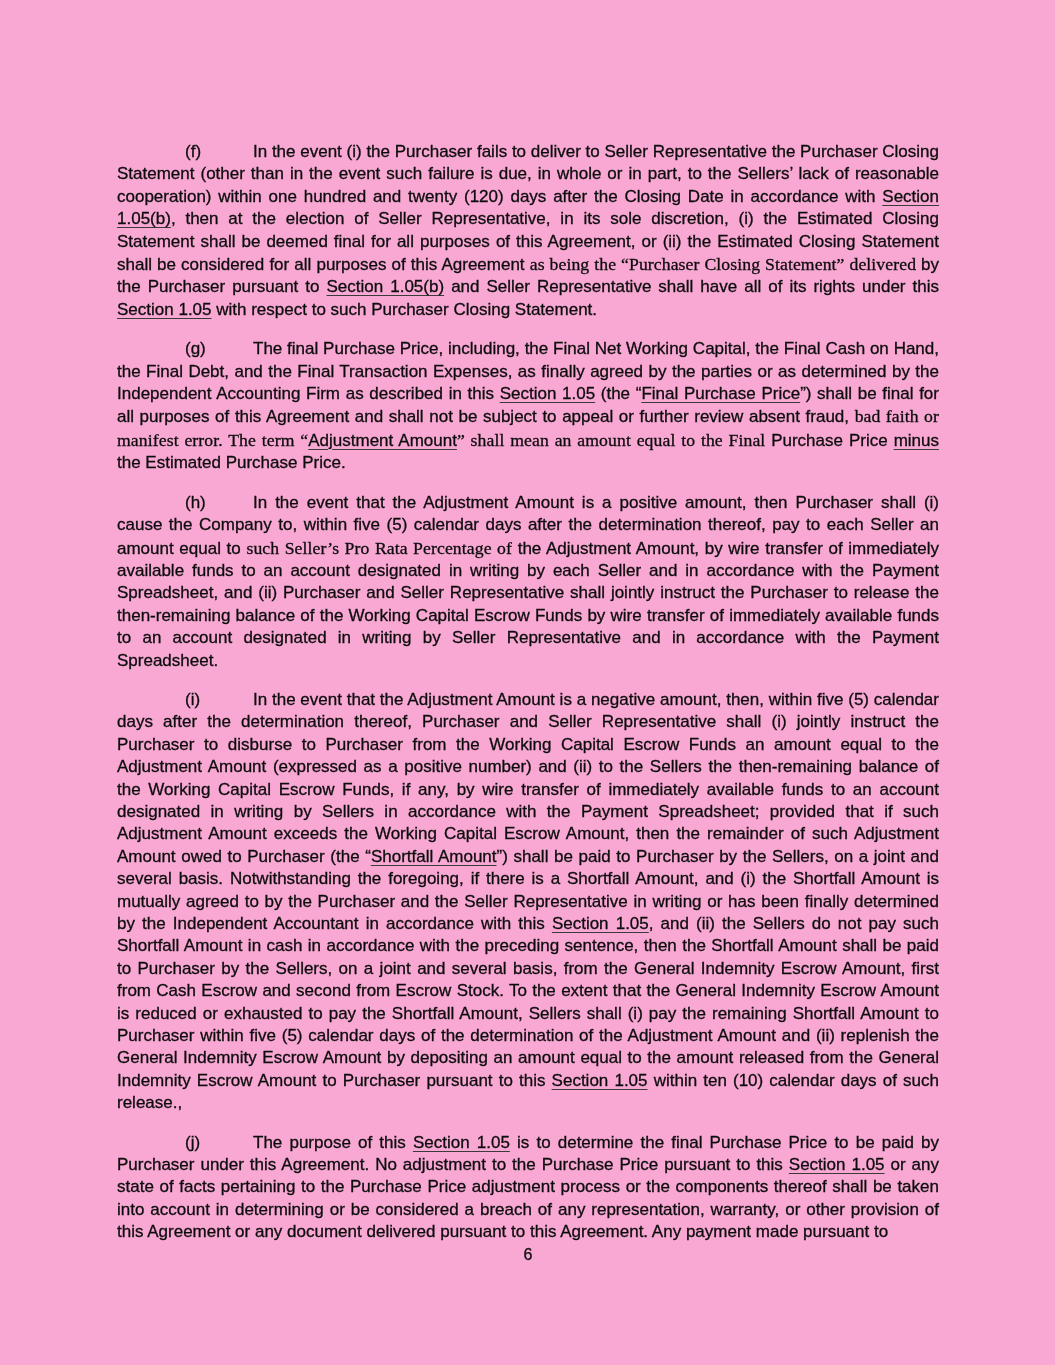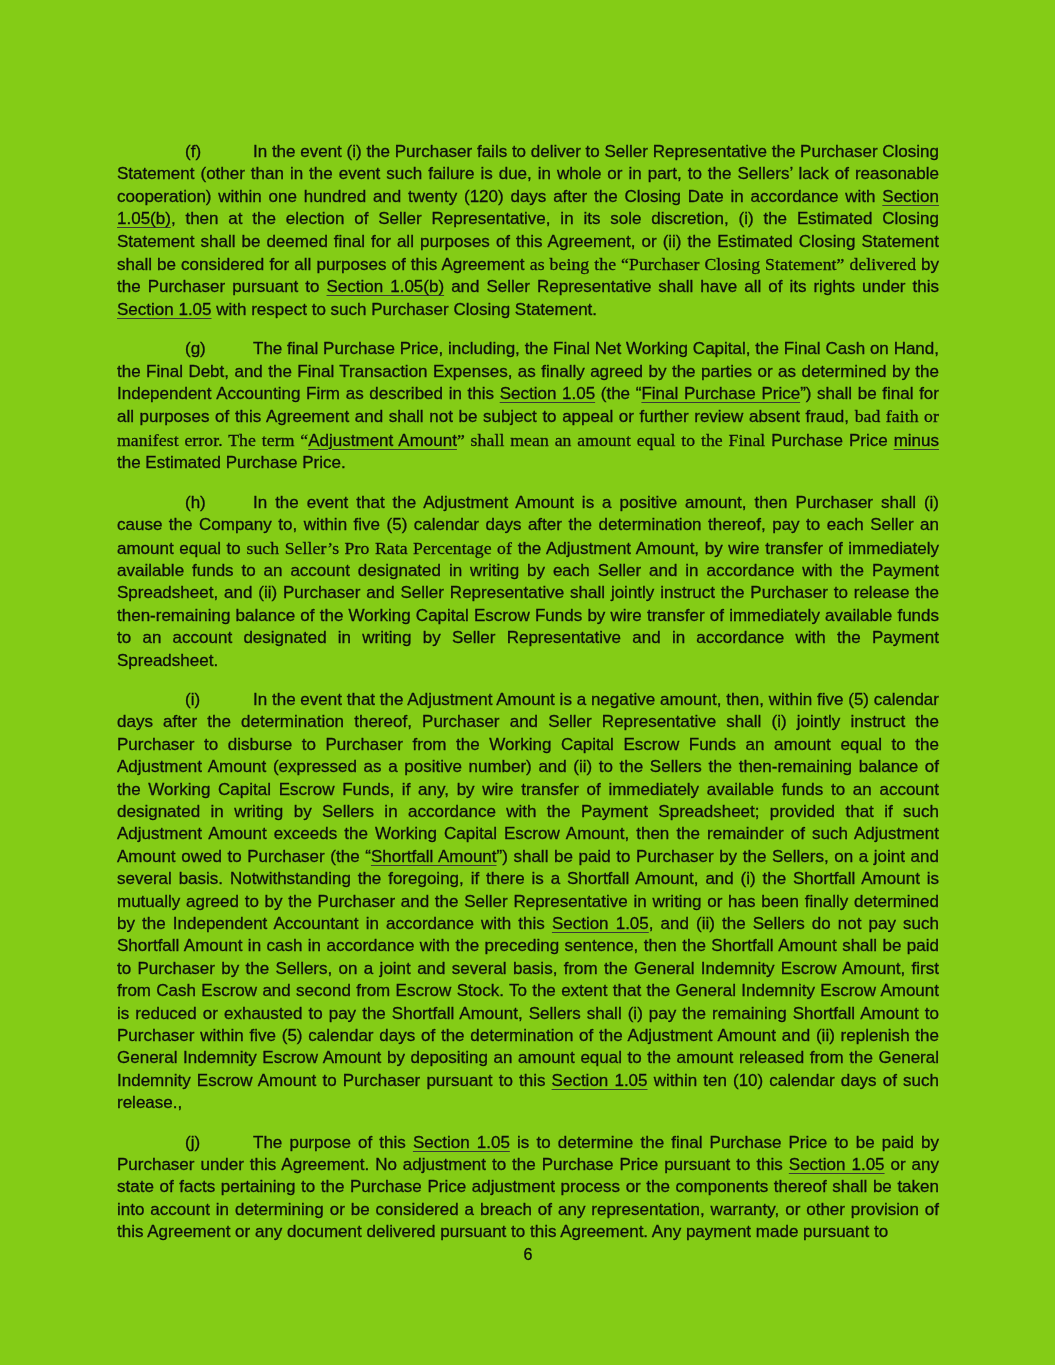--- a/index.html
+++ b/index.html
@@ -4,21 +4,21 @@
 <style>
   html, body {
     margin: 0;
     padding: 0;
     background: #ffffff;
   }
   .page {
     position: relative;
     width: 1055px;
     height: 1365px;
-    background: #84cc16;
+    background: #f9a8d4;
     overflow: hidden;
     color: #0d0d0d;
   }
   .doc {
     position: absolute;
     left: 117px;
     top: 141px;
     width: 822px;
   }
   p.para {

